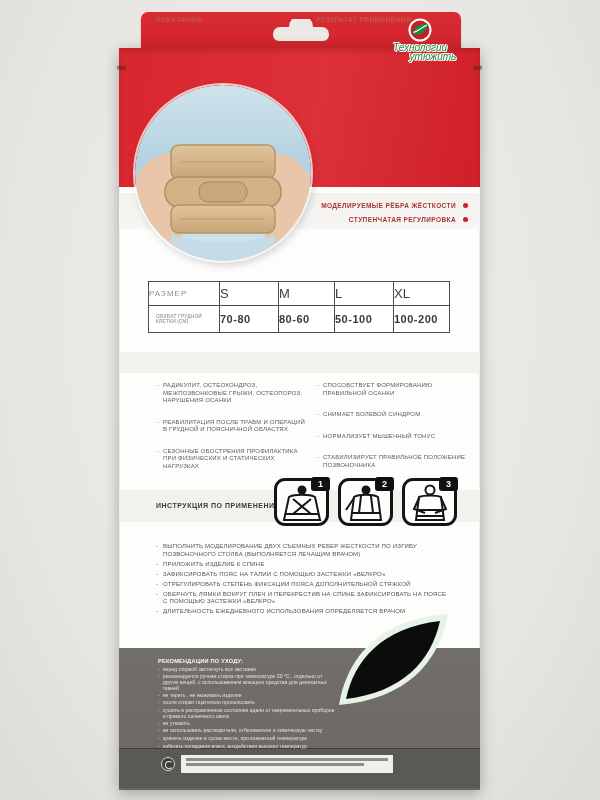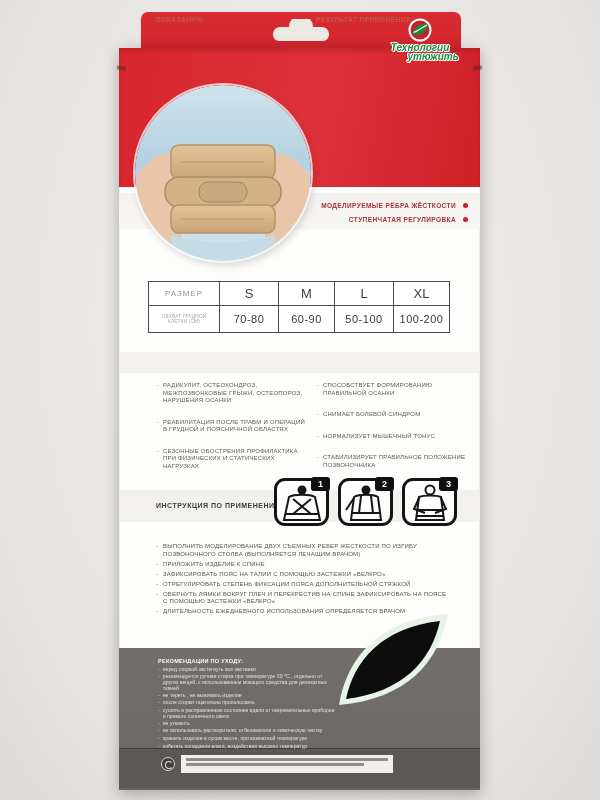--- a/index.html
+++ b/index.html
@@ -22,21 +22,21 @@
   .red-head { position:absolute; left:0; top:38px; width:361px; height:139px;
               background:linear-gradient(100deg,#d8262e 0%, #dd3038 55%, #cf2028 100%);
               box-shadow: inset 0 3px 4px rgba(0,0,0,.12); }
   .fold-notch { position:absolute; top:56px; width:9px; height:4px; background:rgba(70,40,35,.5); }
   .fold-notch.l { left:-2px; transform:rotate(8deg); }
   .fold-notch.r { right:-2px; transform:rotate(-8deg); }
 
   
   .logo { position:absolute; right:14px; top:8px; width:92px; text-align:center; z-index:5; }
   .logo svg { display:block; margin:0 auto 1px auto; }
-  .logo-text { font-size:10px; font-weight:bold; font-style:italic; color:#1c8a3b; line-height:9px;
+  .logo-text { font-size:10px; font-weight:normal; font-style:italic; color:#1c8a3b; line-height:9px;
                text-shadow:-1px 0 #fff,1px 0 #fff,0 -1px #fff,0 1px #fff,1px 1px #fff,-1px -1px #fff; }
   .logo-text .l2 { display:block; padding-left:26px; }
 
   
   .photo { position:absolute; left:16px; top:75px; width:176px; height:176px; border-radius:50%;
            overflow:hidden; z-index:4; box-shadow:0 0 0 2px rgba(255,255,255,.75), 2px 4px 8px rgba(0,0,0,.18); }
 
   
   .title { position:absolute; right:20px; top:127px; width:250px; text-align:right; z-index:5;
            color:#fff; font-weight:bold; font-size:8.5px; letter-spacing:.3px; line-height:12px; }
@@ -44,25 +44,25 @@
   
   .feature-band { position:absolute; left:0; top:183px; width:361px; height:36px;
                   background:linear-gradient(#f3f2ef,#f7f6f4); z-index:3; }
   .features { position:absolute; right:12px; top:188px; z-index:6; }
   .feature-row { display:flex; justify-content:flex-end; align-items:center; height:14px; }
   .feature-label { font-size:6.5px; font-weight:bold; color:#a83434; letter-spacing:.4px; }
   .feature-dot { width:5px; height:5px; border-radius:50%; background:#cc1f2a; margin-left:7px; }
 
   
   .size-table { position:absolute; left:29px; top:271px; border-collapse:collapse; z-index:5; }
-  .size-table td { border:1px solid #4c4c4c; text-align:center; vertical-align:middle; background:#fff; }
+  .size-table td { border:1px solid #4c4c4c; vertical-align:middle; background:#fff; }
   .size-table .c0 { width:71px; } .size-table .c1 { width:59px; } .size-table .c2 { width:56px; }
   .size-table .c3 { width:59px; } .size-table .c4 { width:56px; }
   .size-table .hrow td { height:24px; }
-  .size-table .vrow td { height:27px; }
+  .size-table .vrow td { height:27px;font-weight:bold; }
   .th-size { font-size:8px; color:#8f8f8f; letter-spacing:1px; }
   .th-letter { font-size:13px; color:#3c3c3c; }
   .row-label { font-size:6px; color:#a5a5a3; line-height:6px; transform:scale(.8); letter-spacing:.2px; }
   .val { font-size:11px; color:#3a3a3a; letter-spacing:.5px; }
 
   
   .section-band { position:absolute; left:0; top:342px; width:361px; height:21px; background:#f2f1ee; z-index:3; }
   .sec-h { position:absolute; top:6px; font-size:6.5px; font-weight:bold; letter-spacing:.5px; color:#c05a4b; }
   .sec-h.left { left:37px; } .sec-h.right { left:197px; }
   .col { position:absolute; top:372px; z-index:4; }
@@ -191,21 +191,21 @@
           <td class="c1 th-letter">S</td>
           <td class="c2 th-letter">M</td>
           <td class="c3 th-letter">L</td>
           <td class="c4 th-letter">XL</td>
         </tr>
         <tr class="vrow">
           <td class="c0">
               <div class="row-label">ОБХВАТ ГРУДНОЙ КЛЕТКИ (СМ)</div>
             </td>
           <td class="c1 val">70-80</td>
-          <td class="c2 val">60-90</td>
+          <td class="c2 val">80-60</td>
           <td class="c3 val">50-100</td>
           <td class="c4 val">100-200</td>
         </tr>
       </tbody>
     </table>
 
     <div class="section-band"></div>
     <div class="sec-h left">ПОКАЗАНИЯ:</div>
     <div class="sec-h right">РЕЗУЛЬТАТ ПРИМЕНЕНИЯ:</div>
 

